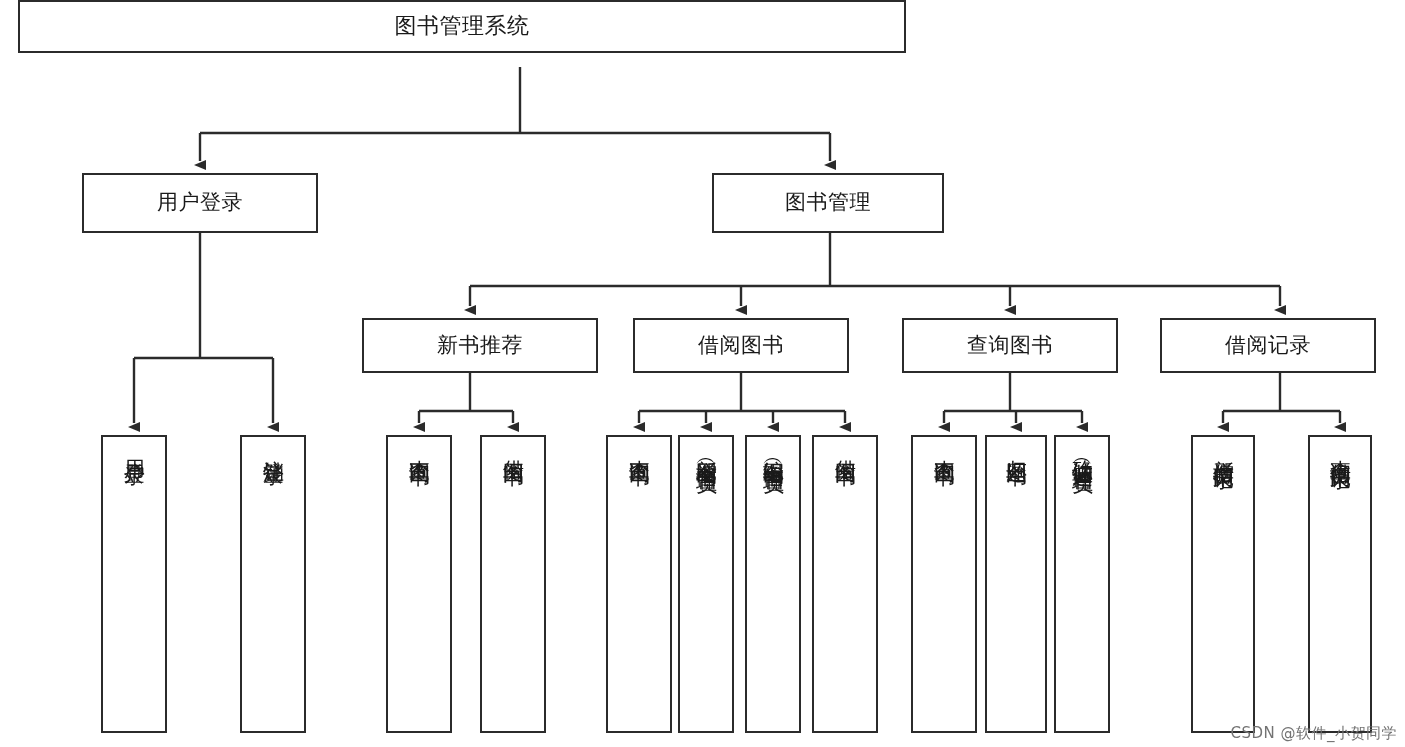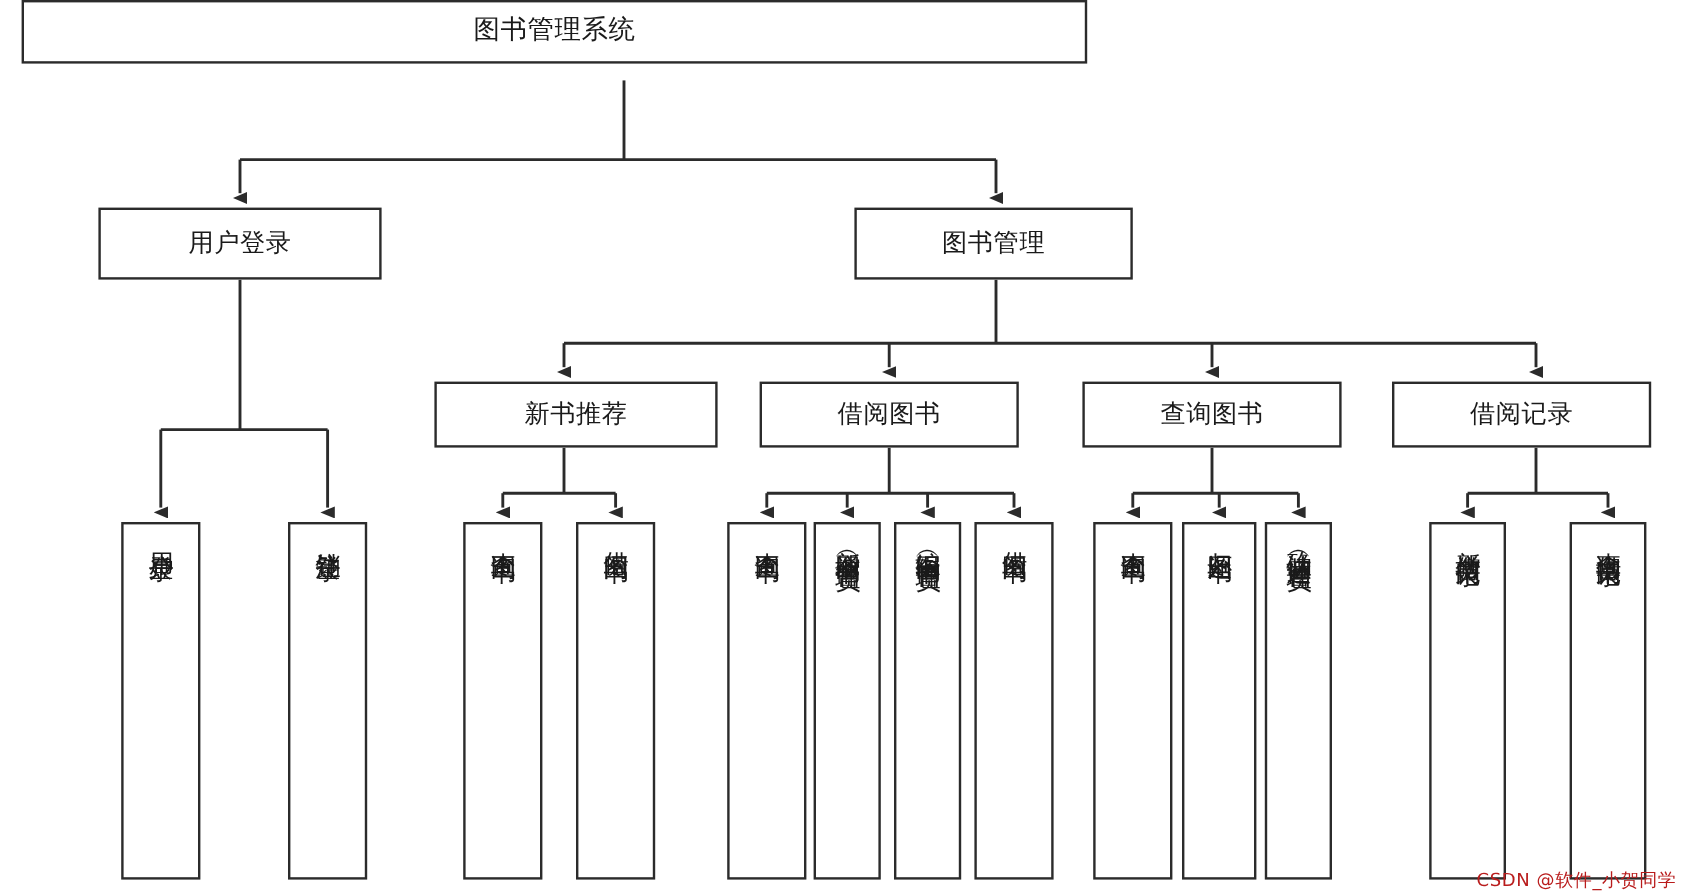--- a/index.html
+++ b/index.html
@@ -61,21 +61,21 @@
     font-size: 21px;
     line-height: 1.0;
     letter-spacing: 2px;
     white-space: pre;
   }
   #watermark {
     position: absolute;
     right: 8px;
     bottom: 4px;
     font-size: 15px;
-    color: #b91c1c;
+    color: #737373;
     letter-spacing: 0.5px;
     white-space: nowrap;
     pointer-events: none;
     margin-left: 29px;
   }
 </style>
 </head>
 <body>
 
 <div id="diagram-root">

